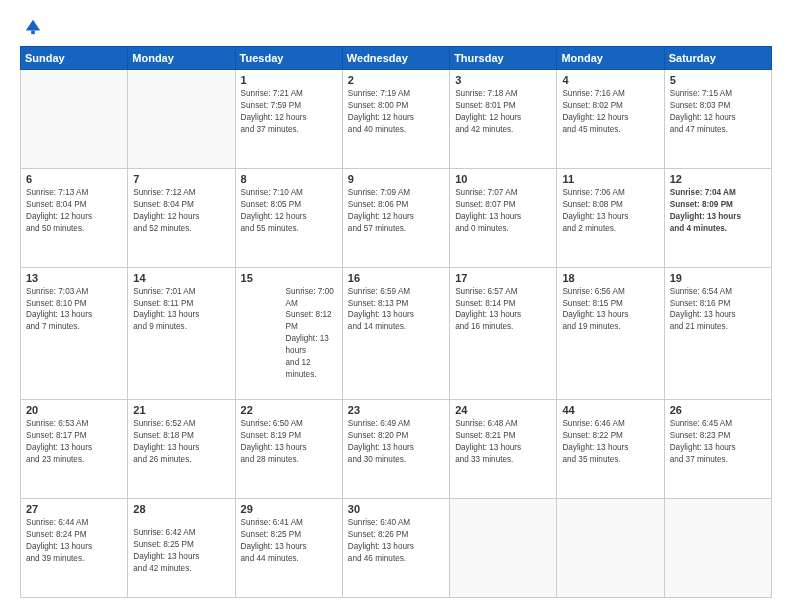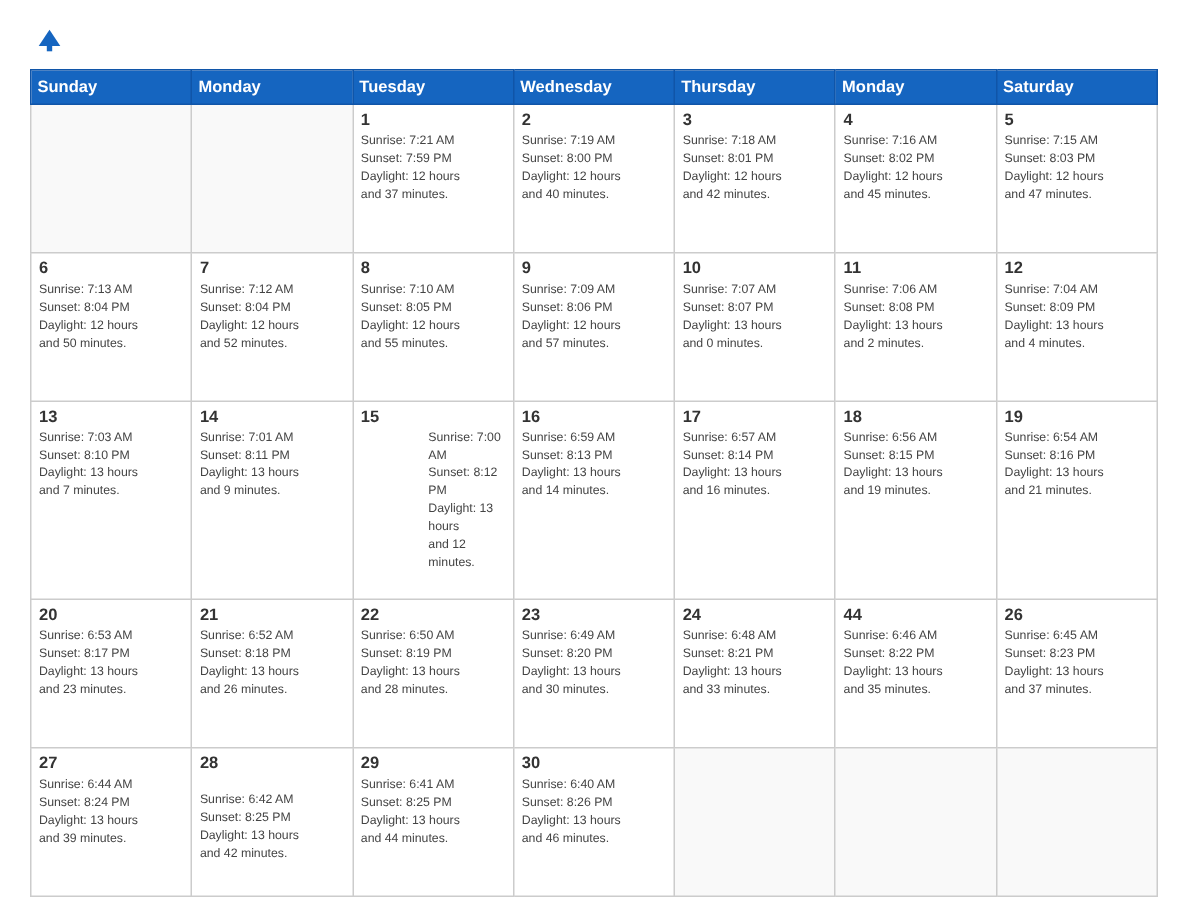--- a/index.html
+++ b/index.html
@@ -214,21 +214,21 @@
           </td>
           <td>
             <span class="day-num">11</span>
             <div class="day-info" style="white-space: pre-line;">Sunrise: 7:06 AM
 Sunset: 8:08 PM
 Daylight: 13 hours
 and 2 minutes.</div>
           </td>
           <td>
             <span class="day-num">12</span>
-            <div class="day-info" style="white-space: pre-line;">Sunrise: 7:04 AM
+            <div class="day-info" style="white-space: pre-line; font-weight: bold;">Sunrise: 7:04 AM
 Sunset: 8:09 PM
 Daylight: 13 hours
 and 4 minutes.</div>
           </td>
         </tr>
         <tr>
           <td>
             <span class="day-num">13</span>
             <div class="day-info" style="white-space: pre-line;">Sunrise: 7:03 AM
 Sunset: 8:10 PM

